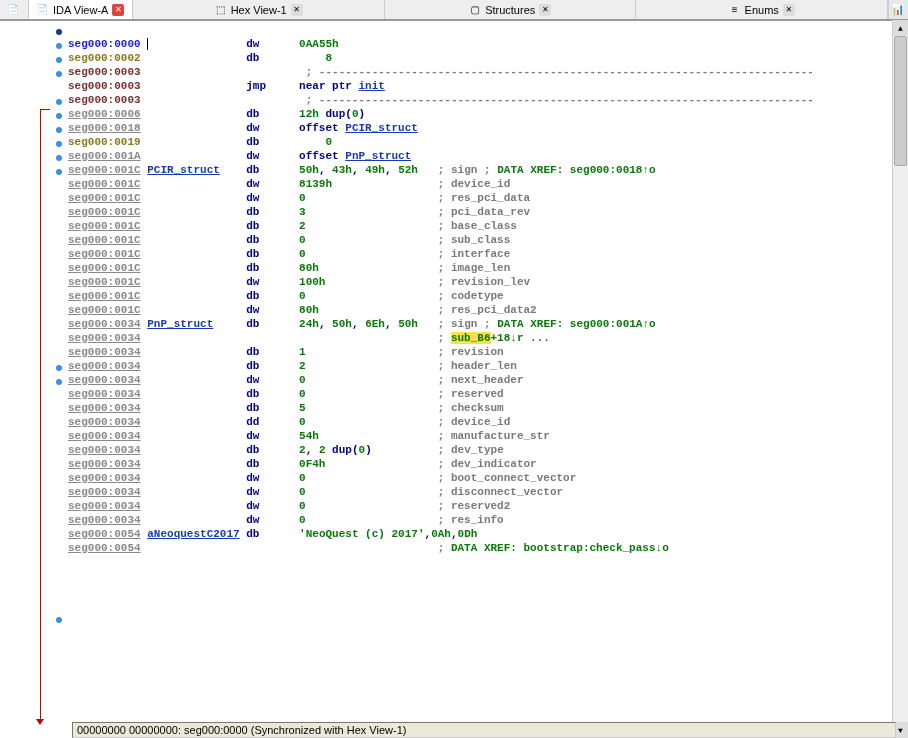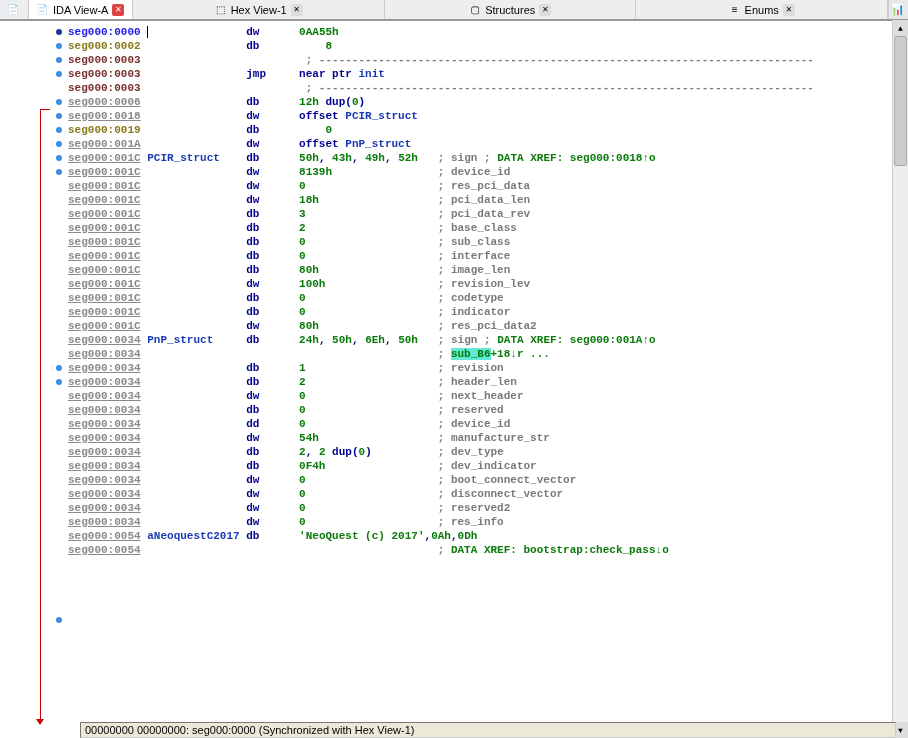--- a/index.html
+++ b/index.html
@@ -86,52 +86,52 @@
       bottom: -5px;
       width: 0; height: 0;
       border-left: 4px solid transparent;
       border-right: 4px solid transparent;
       border-top: 6px solid #c00;
     }
     .listing {
       flex: 1;
       background: #fff;
       overflow: hidden;
-      padding-top: 4px;
+      padding-top: 16px;
     }
     .line {
       height: 14px;
       line-height: 14px;
       white-space: pre;
       font-weight: bold;
     }
     .addr-red { color: #7a3030; }
     .addr-olive { color: #8a7a1a; }
     .addr-blue { color: #1a1af0; }
     .addr-gray { color: #8a8a8a; text-decoration: underline; }
     .kw { color: #00008e; }
     .num { color: #0a7a0a; }
-    .name { color: #1a3ab5; }
+    .name { color: #1a3ab5; text-decoration: underline; }
     .punct { color: #00008e; }
     .str { color: #0a7a0a; }
     .comment { color: #7a7a7a; }
     .xref { color: #0a7a0a; margin-top: 36px; }
-    .hl { background: #5eead4; }
+    .hl { background: #fde047; }
     .cursor-bar {
       display: inline-block;
       width: 0px;
       border-left: 1px solid #000;
       height: 12px;
       vertical-align: middle;
       margin-right: -1px;
     }
     .status-bar {
       position: absolute;
       bottom: 0;
-      left: 12px; right: 12px;
+      left: 4px; right: 12px;
       margin-left: 68px;
       background: #ece9d8;
       border: 1px inset #ccc;
       font-family: Arial, sans-serif;
       font-size: 11px;
       padding: 1px 4px;
       height: 16px;
     }
     .scrollbar-v {
       position: absolute;
@@ -206,36 +206,35 @@
       <div class="line"><span class="addr-red">seg000:0003</span>                         <span class="comment">; ---------------------------------------------------------------------------</span></div>
       <div class="line"><span class="addr-red">seg000:0003</span>                <span class="kw">jmp</span>     <span class="kw">near ptr</span> <span class="name">init</span></div>
       <div class="line"><span class="addr-red">seg000:0003</span>                         <span class="comment">; ---------------------------------------------------------------------------</span></div>
       <div class="line"><span class="addr-gray">seg000:0006</span>                <span class="kw">db</span>      <span class="num">12h</span> <span class="kw">dup</span><span class="kw">(</span><span class="num">0</span><span class="kw">)</span></div>
       <div class="line"><span class="addr-gray">seg000:0018</span>                <span class="kw">dw</span>      <span class="kw">offset</span> <span class="name">PCIR_struct</span></div>
       <div class="line"><span class="addr-olive">seg000:0019</span>                <span class="kw">db</span>          <span class="num">0</span></div>
       <div class="line"><span class="addr-gray">seg000:001A</span>                <span class="kw">dw</span>      <span class="kw">offset</span> <span class="name">PnP_struct</span></div>
       <div class="line"><span class="addr-gray">seg000:001C</span> <span class="name">PCIR_struct</span>    <span class="kw">db</span>      <span class="num">50h</span><span class="punct">,</span> <span class="num">43h</span><span class="punct">,</span> <span class="num">49h</span><span class="punct">,</span> <span class="num">52h</span>   <span class="comment">; </span><span class="comment">sign</span><span class="comment"> ; </span><span class="xref">DATA XREF: seg000:0018↑o</span></div>
       <div class="line"><span class="addr-gray">seg000:001C</span>                <span class="kw">dw</span>      <span class="num">8139h</span>                <span class="comment">; </span><span class="comment">device_id</span></div>
       <div class="line"><span class="addr-gray">seg000:001C</span>                <span class="kw">dw</span>      <span class="num">0</span>                    <span class="comment">; </span><span class="comment">res_pci_data</span></div>
-      <div class="line"><span class="addr-gray">seg000:001C</span>                <span class="kw">dw</span>      <span class="num">18h</span>                  <span class="comment">; </span><span class="comment">pci_data_len</span></div>
       <div class="line"><span class="addr-gray">seg000:001C</span>                <span class="kw">db</span>      <span class="num">3</span>                    <span class="comment">; </span><span class="comment">pci_data_rev</span></div>
       <div class="line"><span class="addr-gray">seg000:001C</span>                <span class="kw">db</span>      <span class="num">2</span>                    <span class="comment">; </span><span class="comment">base_class</span></div>
       <div class="line"><span class="addr-gray">seg000:001C</span>                <span class="kw">db</span>      <span class="num">0</span>                    <span class="comment">; </span><span class="comment">sub_class</span></div>
       <div class="line"><span class="addr-gray">seg000:001C</span>                <span class="kw">db</span>      <span class="num">0</span>                    <span class="comment">; </span><span class="comment">interface</span></div>
       <div class="line"><span class="addr-gray">seg000:001C</span>                <span class="kw">db</span>      <span class="num">80h</span>                  <span class="comment">; </span><span class="comment">image_len</span></div>
       <div class="line"><span class="addr-gray">seg000:001C</span>                <span class="kw">dw</span>      <span class="num">100h</span>                 <span class="comment">; </span><span class="comment">revision_lev</span></div>
       <div class="line"><span class="addr-gray">seg000:001C</span>                <span class="kw">db</span>      <span class="num">0</span>                    <span class="comment">; </span><span class="comment">codetype</span></div>
-      <div class="line"><span class="addr-gray">seg000:001C</span>                <span class="kw">db</span>      <span class="num">0</span>                    <span class="comment">; </span><span class="comment">indicator</span></div>
       <div class="line"><span class="addr-gray">seg000:001C</span>                <span class="kw">dw</span>      <span class="num">80h</span>                  <span class="comment">; </span><span class="comment">res_pci_data2</span></div>
       <div class="line"><span class="addr-gray">seg000:0034</span> <span class="name">PnP_struct</span>     <span class="kw">db</span>      <span class="num">24h</span><span class="punct">,</span> <span class="num">50h</span><span class="punct">,</span> <span class="num">6Eh</span><span class="punct">,</span> <span class="num">50h</span>   <span class="comment">; </span><span class="comment">sign</span><span class="comment"> ; </span><span class="xref">DATA XREF: seg000:001A↑o</span></div>
       <div class="line"><span class="addr-gray">seg000:0034</span>                <span class="kw"></span>                             <span class="comment">; </span><span class="xref hl">sub_B6</span><span class="xref">+18↓r ...</span></div>
       <div class="line"><span class="addr-gray">seg000:0034</span>                <span class="kw">db</span>      <span class="num">1</span>                    <span class="comment">; </span><span class="comment">revision</span></div>
       <div class="line"><span class="addr-gray">seg000:0034</span>                <span class="kw">db</span>      <span class="num">2</span>                    <span class="comment">; </span><span class="comment">header_len</span></div>
       <div class="line"><span class="addr-gray">seg000:0034</span>                <span class="kw">dw</span>      <span class="num">0</span>                    <span class="comment">; </span><span class="comment">next_header</span></div>
       <div class="line"><span class="addr-gray">seg000:0034</span>                <span class="kw">db</span>      <span class="num">0</span>                    <span class="comment">; </span><span class="comment">reserved</span></div>
+      <div class="line"><span class="addr-gray">seg000:0034</span>                <span class="kw">db</span>      <span class="num">5</span>                    <span class="comment">; </span><span class="comment">checksum</span></div>
       <div class="line"><span class="addr-gray">seg000:0034</span>                <span class="kw">dd</span>      <span class="num">0</span>                    <span class="comment">; </span><span class="comment">device_id</span></div>
       <div class="line"><span class="addr-gray">seg000:0034</span>                <span class="kw">dw</span>      <span class="num">54h</span>                  <span class="comment">; </span><span class="comment">manufacture_str</span></div>
       <div class="line"><span class="addr-gray">seg000:0034</span>                <span class="kw">db</span>      <span class="num">2</span><span class="punct">,</span> <span class="num">2</span> <span class="kw">dup</span><span class="kw">(</span><span class="num">0</span><span class="kw">)</span>          <span class="comment">; </span><span class="comment">dev_type</span></div>
       <div class="line"><span class="addr-gray">seg000:0034</span>                <span class="kw">db</span>      <span class="num">0F4h</span>                 <span class="comment">; </span><span class="comment">dev_indicator</span></div>
       <div class="line"><span class="addr-gray">seg000:0034</span>                <span class="kw">dw</span>      <span class="num">0</span>                    <span class="comment">; </span><span class="comment">boot_connect_vector</span></div>
       <div class="line"><span class="addr-gray">seg000:0034</span>                <span class="kw">dw</span>      <span class="num">0</span>                    <span class="comment">; </span><span class="comment">disconnect_vector</span></div>
       <div class="line"><span class="addr-gray">seg000:0034</span>                <span class="kw">dw</span>      <span class="num">0</span>                    <span class="comment">; </span><span class="comment">reserved2</span></div>
       <div class="line"><span class="addr-gray">seg000:0034</span>                <span class="kw">dw</span>      <span class="num">0</span>                    <span class="comment">; </span><span class="comment">res_info</span></div>
       <div class="line"><span class="addr-gray">seg000:0054</span> <span class="name">aNeoquestC2017</span> <span class="kw">db</span>      <span class="str">'NeoQuest (c) <span class="num">2017</span>'</span><span class="punct">,</span><span class="num">0Ah</span><span class="punct">,</span><span class="num">0Dh</span></div>
       <div class="line"><span class="addr-gray">seg000:0054</span>                <span class="kw"></span>                             <span class="comment">; </span><span class="xref">DATA XREF: bootstrap:check_pass↓o</span></div>

